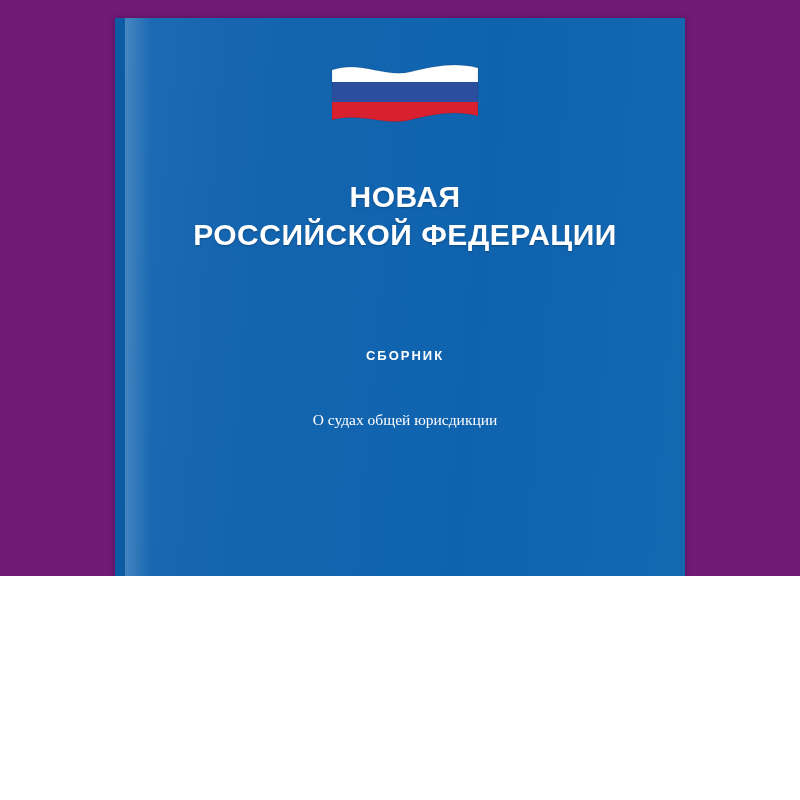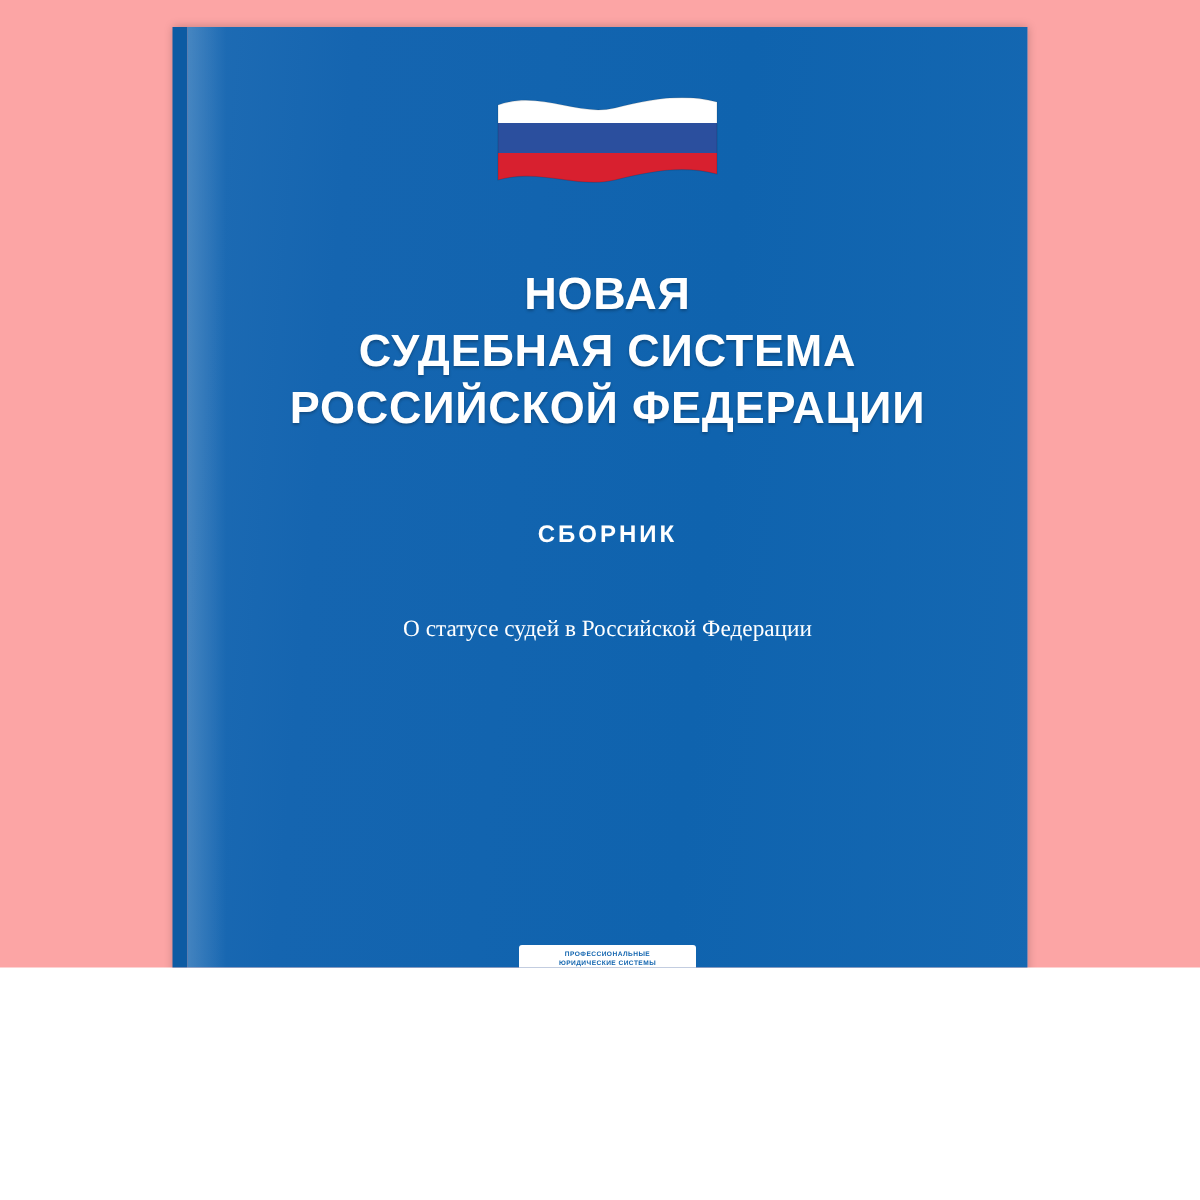--- a/index.html
+++ b/index.html
@@ -6,22 +6,22 @@
     margin: 0;
     padding: 0;
     width: 800px;
     height: 800px;
     background: #ffffff;
     font-family: "Liberation Sans", sans-serif;
   }
   #stage {
     position: relative;
     width: 800px;
-    height: 645px;
-    background: #fca5a5;
+    height: 576px;
+    background: #701a75;
     overflow: hidden;
     text-decoration: underline;
   }
   
   #cover {
     position: absolute;
     left: 115px;
     top: 18px;
     width: 570px;
     height: 764px;
@@ -64,21 +64,21 @@
     line-height: 38px;
     text-shadow: 0 1px 2px rgba(0,0,0,0.25);
   }
   #subtitle {
     position: absolute;
     left: 0;
     top: 330px;
     width: 100%;
     text-align: center;
     color: #ffffff;
-    font-size: 16px;
+    font-size: 13px;
     font-weight: bold;
     letter-spacing: 2px;
   }
   #contents {
     position: absolute;
     left: 0;
     top: 390px;
     width: 100%;
     text-align: center;
     color: #ffffff;
@@ -162,28 +162,27 @@
           <rect x="0" y="0" width="150" height="22" fill="#ffffff"></rect>
           <rect x="0" y="22" width="150" height="20" fill="#2b4f9e"></rect>
           <rect x="0" y="42" width="150" height="30" fill="#d8202f"></rect>
         </g>
         <path d="M2,10 C30,0 55,18 80,12 C105,6 125,2 148,8 L148,56 C125,50 105,54 80,60 C55,66 30,52 2,60 Z" fill="none" stroke="rgba(0,0,0,0.12)" stroke-width="0.8"></path>
       </svg>
     </div>
 
     <div id="title-block">
       <div class="title-line">НОВАЯ</div>
-      <div class="title-line">СУДЕБНАЯ СИСТЕМА</div>
       <div class="title-line">РОССИЙСКОЙ ФЕДЕРАЦИИ</div>
     </div>
 
     <div id="subtitle">СБОРНИК</div>
 
     <div id="contents">
-      <div class="content-line">О статусе судей в Российской Федерации</div>
+      <div class="content-line">О судах общей юрисдикции</div>
     </div>
 
     <div id="kodeks">
       <div id="kodeks-top">ПРОФЕССИОНАЛЬНЫЕ</div>
       <div id="kodeks-top">ЮРИДИЧЕСКИЕ СИСТЕМЫ</div>
       <div id="kodeks-main">КОДЕКС</div>
       <div id="kodeks-bars"></div>
     </div>
 
     <div id="publisher">

